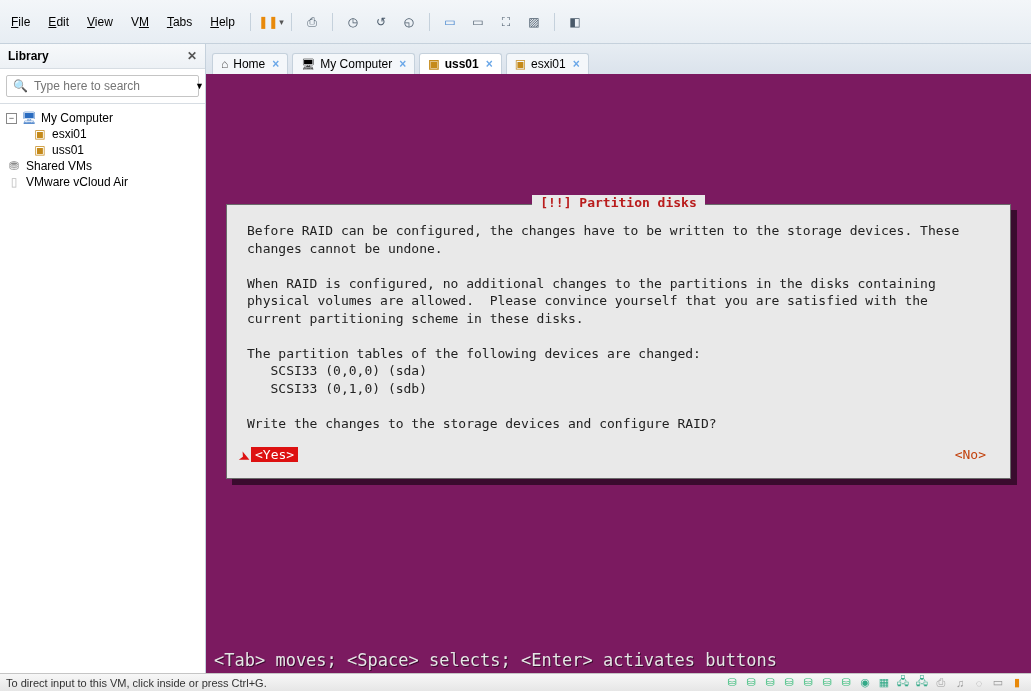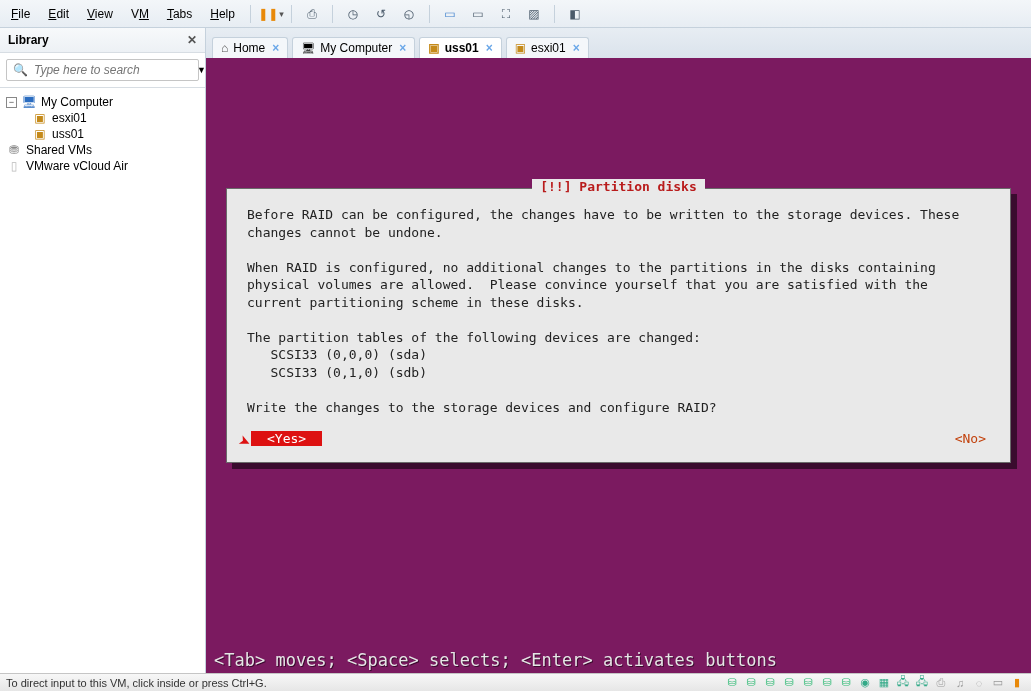--- a/index.html
+++ b/index.html
@@ -10,21 +10,21 @@
     width: 1031px;
     height: 691px;
     overflow: hidden;
     display: flex;
     flex-direction: column;
   }
   
   .menubar {
     background: linear-gradient(#f3f6f9 0%, #e7edf3 100%);
     border-bottom: 1px solid #c5d1dc;
-    height: 28px;
+    height: 44px;
     display: flex;
     align-items: center;
     padding: 0 4px;
     gap: 4px;
   }
   .menu-item {
     padding: 3px 7px;
     cursor: default;
   }
   .menu-item span.ul { text-decoration: underline; }
@@ -70,21 +70,21 @@
     padding: 6px;
     border-bottom: 1px solid #d7dde3;
   }
   .search-box {
     display:flex; align-items:center;
     border:1px solid #c5c5c5; border-radius:2px;
     padding:3px 6px; gap:6px;
   }
   .search-input {
     flex:1; border:none; outline:none; font-size:12px;
-    color:#7a7a7a; font-style:italic;
+    color:#7a7a7a; 
   }
   .tree { padding: 6px 2px; }
   .tree-row {
     display:flex; align-items:center; gap:4px;
     padding:1px 4px;
   }
   .indent1 { padding-left: 30px; }
   .tree-toggle { width:11px; height:11px; border:1px solid #888; font-size:9px; line-height:9px; text-align:center; color:#444; }
   .tree-icon { width:16px; height:14px; display:inline-flex; align-items:center; justify-content:center; font-size:12px;}
   .mycomp-icon { color:#2a6cc0; }
@@ -151,21 +151,21 @@
     color:#b91c1c;
     font-weight:bold;
   }
   .installer-body { white-space: pre-wrap; line-height:1.35; }
   .yes-no-row{
     display:flex; justify-content:space-between;
     margin-top:14px;
     padding: 0 4px;
   }
   .btn-yes{
-    background:#d11; color:#fff; padding:0 16px;
+    background:#d11; color:#fff; padding:0 4px;
   }
   .btn-no{ color:#c2410c; }
   .red-arrow{
     position:absolute;
     left:12px; bottom:8px;
     font-size:20px; color:#d11;
     transform: rotate(25deg);
   }
   .hintbar{
     position:absolute; left:0; right:0; bottom:0;

